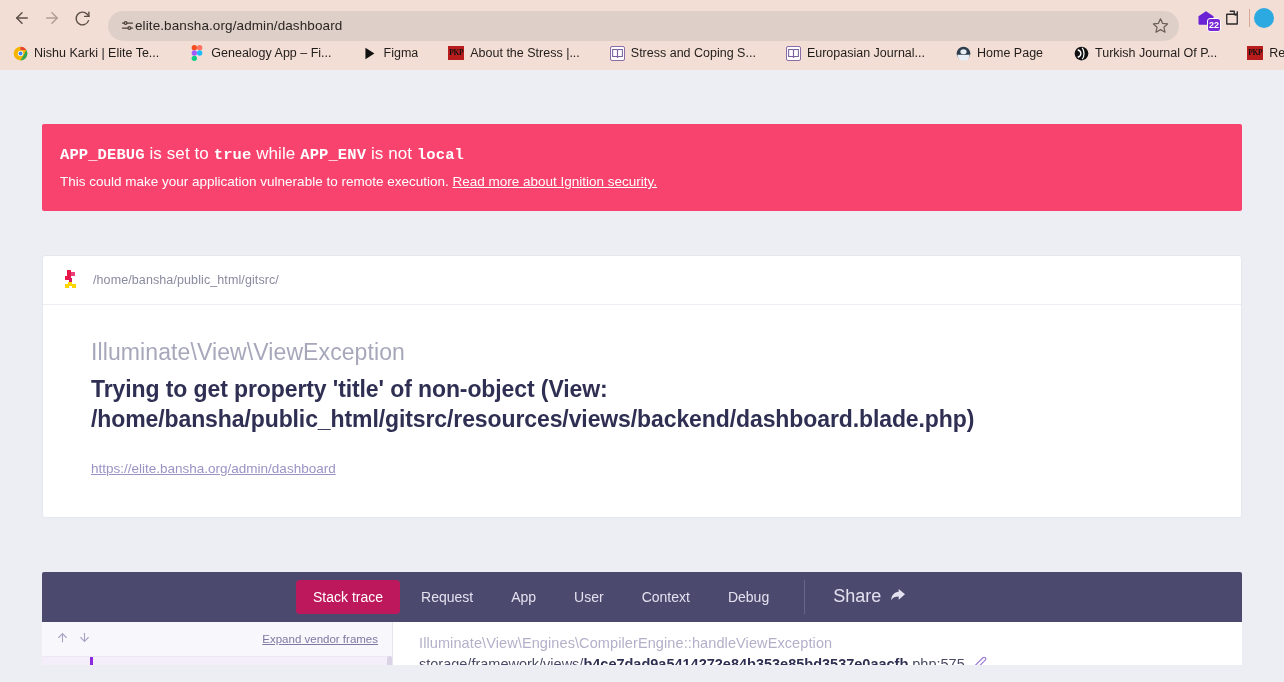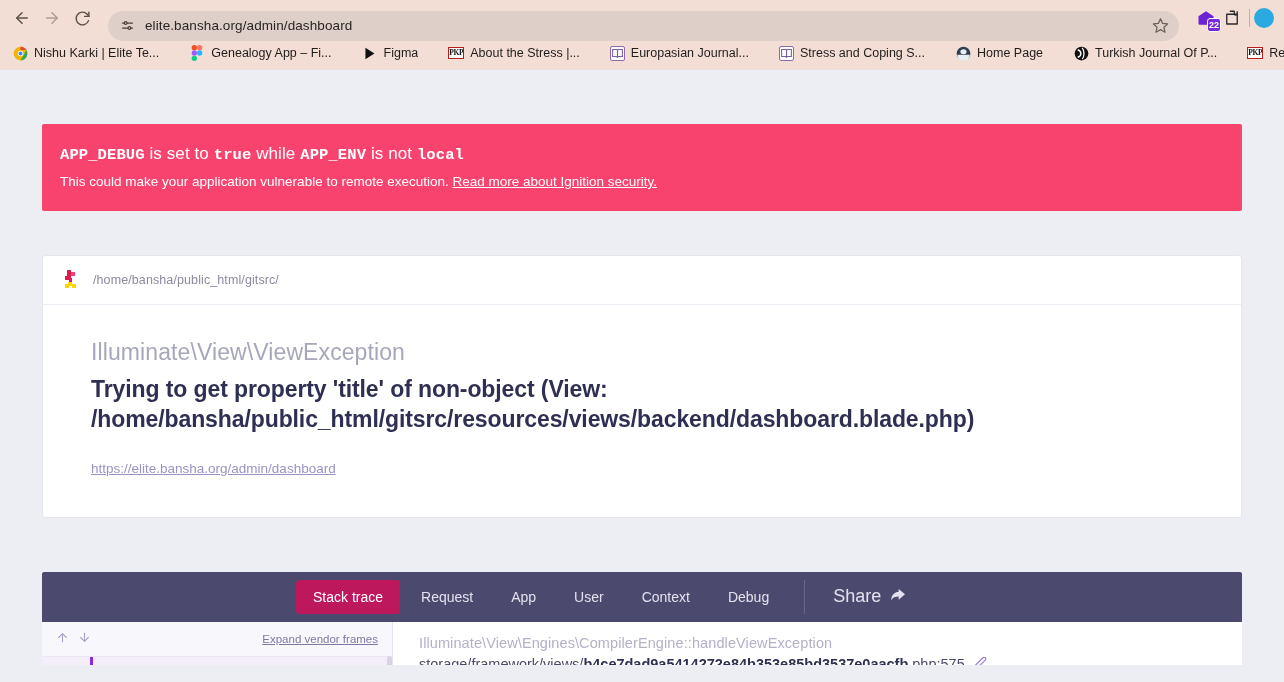--- a/index.html
+++ b/index.html
@@ -36,21 +36,20 @@
 
   .omnibox {
     flex: 1 1 auto;
     height: 30px;
     margin: 15px 6px 0 10px;
     background: #ded0c8;
     border-radius: 16px;
     display: flex;
     align-items: center;
     padding: 0 10px 0 12px;
-    gap: 10px;
     min-width: 0;
   }
   .omnibox .site-info { flex: 0 0 auto; display:flex; align-items:center; color:#4b423c; }
   .url-text {
     flex: 1 1 auto;
     font-size: 13.5px;
     color: #2a2522;
     white-space: nowrap;
     overflow: hidden;
     text-overflow: ellipsis;
@@ -116,21 +115,21 @@
     width: 16px; height: 16px;
     flex: 0 0 auto;
     display: flex; align-items: center; justify-content: center;
     font-size: 8px;
     line-height: 1;
   }
   .fav-pkp {
     background: #fff; color: #111;
     font-weight: bold; font-size: 7.5px;
     font-family: "Liberation Serif", serif;
-    border: 1px solid #b91c1c;
+    border: 7px solid #b91c1c;
     width: 16px; height: 12px;
     letter-spacing: -0.3px;
   }
   .fav-book {
     background: #ffffff;
     border: 1px solid #8d6aa8;
     color: #7a5ea0;
     width: 15px; height: 15px;
     border-radius: 2px;
     font-size: 9px;
@@ -421,31 +420,31 @@
       <span class="bm-label">About the Stress |...</span>
     </div>
 
     <div class="bookmark">
       <span class="favicon fav-book">
         <svg width="13" height="13" viewBox="0 0 16 16" fill="none" stroke="#7a5ea0" stroke-width="1.3">
             <path d="M2 3h5a1.6 1.6 0 0 1 1 1.4V13a1.6 1.6 0 0 0-1-1.2H2z"></path>
             <path d="M14 3H9a1.6 1.6 0 0 0-1 1.4V13a1.6 1.6 0 0 1 1-1.2h5z"></path>
           </svg>
       </span>
-      <span class="bm-label">Europasian Journal...</span>
+      <span class="bm-label">Stress and Coping S...</span>
     </div>
 
     <div class="bookmark">
       <span class="favicon fav-book">
         <svg width="13" height="13" viewBox="0 0 16 16" fill="none" stroke="#7a5ea0" stroke-width="1.3">
             <path d="M2 3h5a1.6 1.6 0 0 1 1 1.4V13a1.6 1.6 0 0 0-1-1.2H2z"></path>
             <path d="M14 3H9a1.6 1.6 0 0 0-1 1.4V13a1.6 1.6 0 0 1 1-1.2h5z"></path>
           </svg>
       </span>
-      <span class="bm-label">Stress and Coping S...</span>
+      <span class="bm-label">Europasian Journal...</span>
     </div>
 
     <div class="bookmark">
       <span class="favicon">
         <svg width="15" height="15" viewBox="0 0 24 24">
             <circle cx="12" cy="12" r="11" fill="#2f3e4e"></circle>
             <path d="M2 14h20a10 10 0 0 1-20 0z" fill="#e8eef3"></path>
             <ellipse cx="12" cy="9" rx="5" ry="4" fill="#e8eef3"></ellipse>
           </svg>
       </span>

